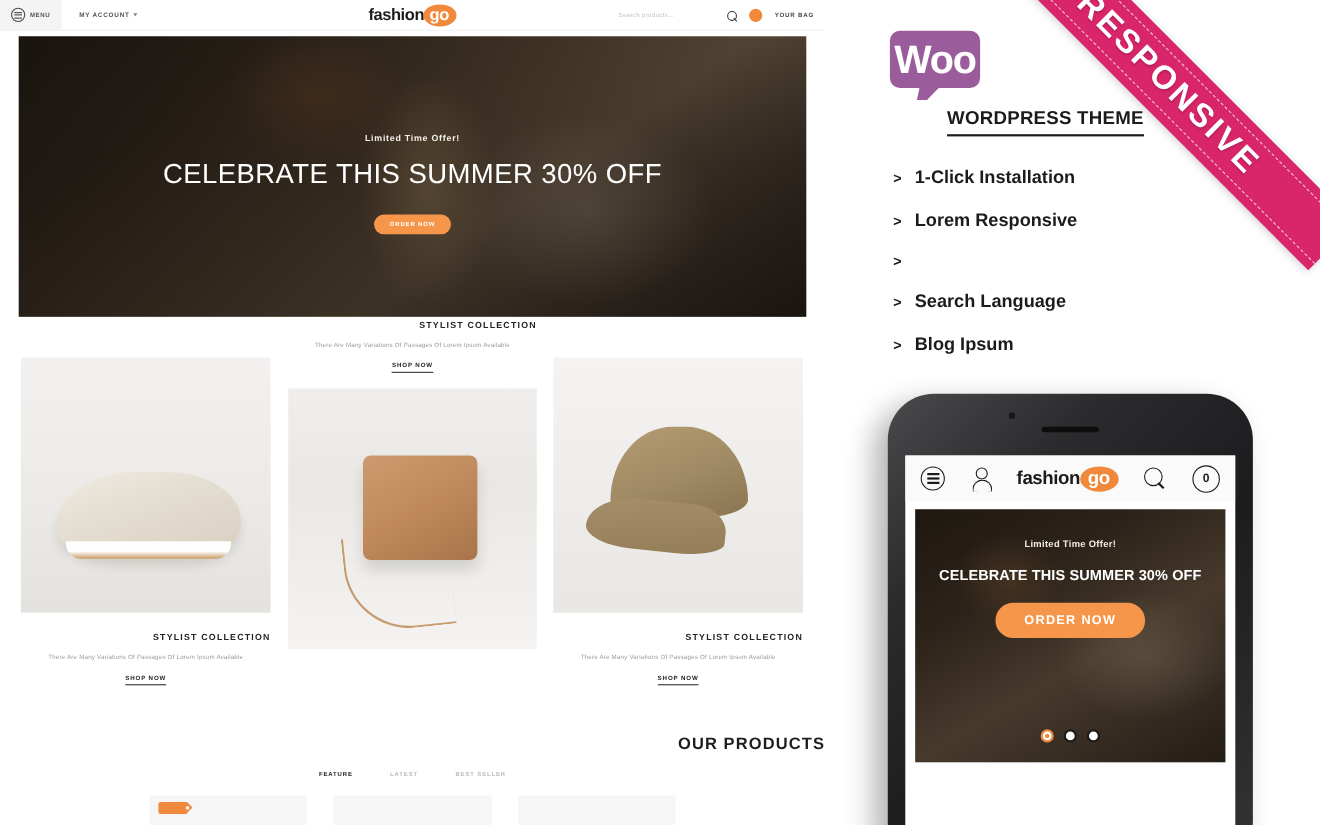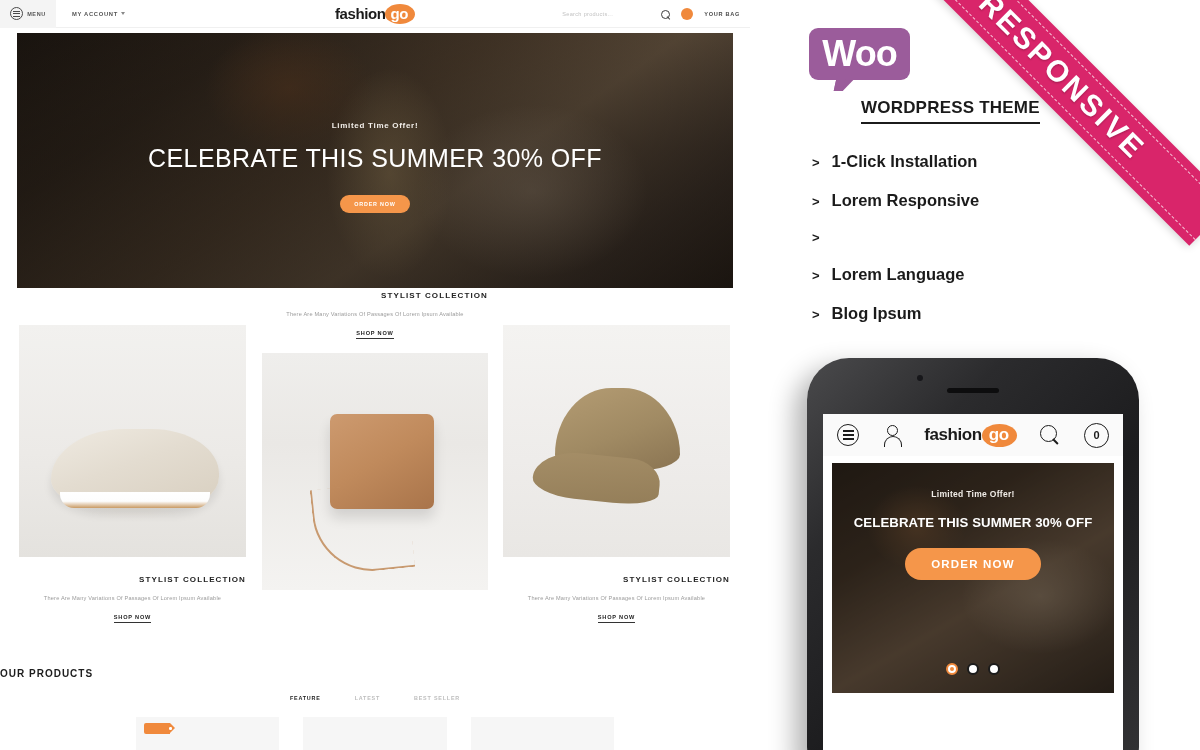--- a/index.html
+++ b/index.html
@@ -153,21 +153,21 @@
   }
   .col-link {
     display: block; width: fit-content; margin: 10px auto 0;
     font-size: 5.6px; font-weight: 800; letter-spacing: .8px; color: #222;
     border-bottom: 1px solid #333; padding-bottom: 2px; text-decoration: none;
   }
   .col-b .col-title { margin-top: 0; }
 
   
   .products { position: absolute; left: 0; top: 668px; width: 750px; }
-  .products-title { text-align: left; font-size: 10px; font-weight: 800; letter-spacing: 1px; color: #1d1d1d; }
+  .products-title { text-align: right; font-size: 15px; font-weight: 800; letter-spacing: 1px; color: #1d1d1d; }
   .tabs { display: flex; justify-content: center; gap: 34px; margin-top: 16px; }
   .tab { font-size: 5.4px; font-weight: 700; letter-spacing: .8px; color: #bdbdbd; cursor: pointer; }
   .tab.active { color: #1d1d1d; }
   .cards { display: flex; gap: 24px; padding: 0 136px; margin-top: 16px; }
   .card { flex: 1; height: 34px; background: #f6f6f6; position: relative; }
   .sale-tag {
     position: absolute; left: 8px; top: 6px; height: 11px; width: 26px;
     background: #f0893c; border-radius: 2px 0 0 2px;
     display: flex; align-items: center; justify-content: center;
     font-size: 4px; color: #fff; font-weight: 700; letter-spacing: .3px;
@@ -180,21 +180,21 @@
   .sale-tag::before {
     content:""; position:absolute; right:-1.5px; top:4.2px;
     width:2.4px; height:2.4px; border-radius:50%; background:#fff; z-index:2;
   }
 
   
   .right { position: absolute; left: 750px; top: 0; width: 450px; height: 750px; background: #fff; overflow: hidden; }
 
   .woo-logo {
     position: absolute; left: 59px; top: 28px;
-    width: 101px; height: 52px; background: #9b5c9b; border-radius: 9px;
+    width: 82px; height: 52px; background: #9b5c9b; border-radius: 9px;
     display: flex; align-items: center; justify-content: center;
   }
   .woo-logo span { color: #fff; font-size: 36px; font-weight: 800; letter-spacing: -1px; }
   .woo-logo::after {
     content:""; position:absolute; left: 26px; bottom: -11px;
     border-left: 9px solid #9b5c9b; border-right: 9px solid transparent;
     border-top: 12px solid #9b5c9b; border-bottom: 0;
     transform: skewX(-12deg);
   }
   .wp-theme {
@@ -391,21 +391,21 @@
       </div>
       <div class="feature-item">
         <span class="chev">&gt;</span>
         <span>Lorem Responsive</span>
       </div>
       <div class="feature-item">
         <span class="chev">&gt;</span>
       </div>
       <div class="feature-item">
         <span class="chev">&gt;</span>
-        <span>Lorem Language</span>
+        <span>Search Language</span>
       </div>
       <div class="feature-item">
         <span class="chev">&gt;</span>
         <span>Blog Ipsum</span>
       </div>
     </div>
 
     <div class="ribbon">
       <span>RESPONSIVE</span>
     </div>

